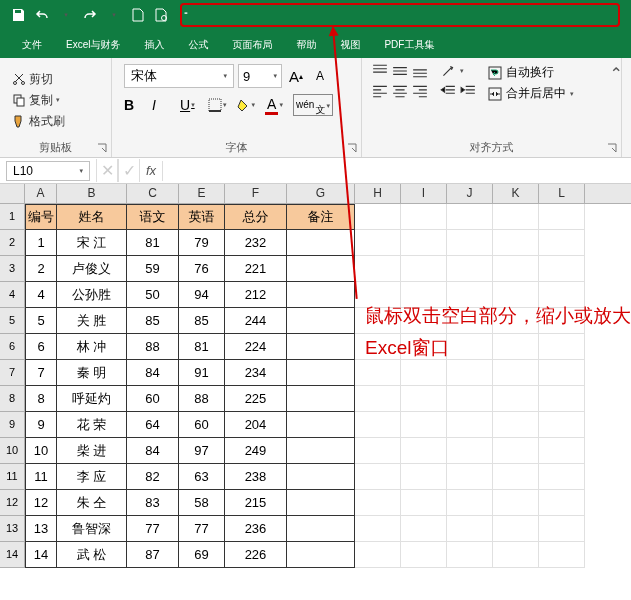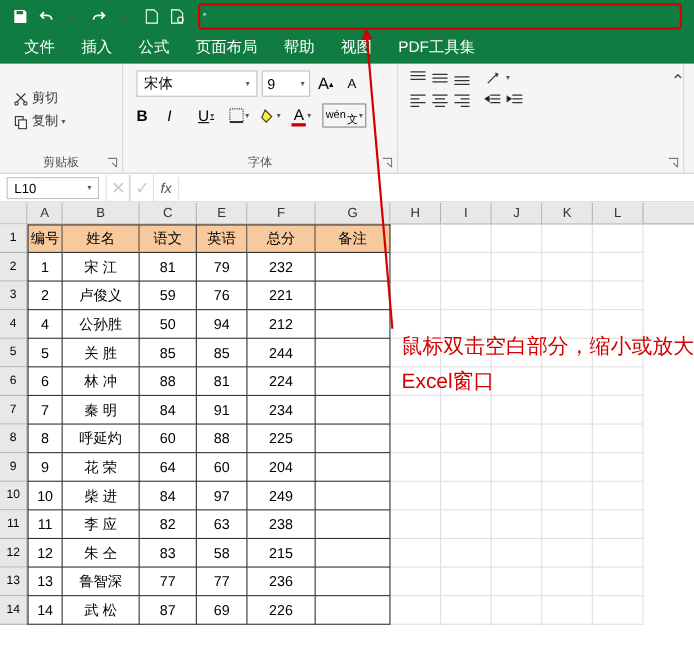--- a/index.html
+++ b/index.html
@@ -3,21 +3,21 @@
 <meta charset="utf-8">
 <style>
 * { box-sizing: border-box; margin: 0; padding: 0; font-family: "Microsoft YaHei", Arial, sans-serif; }
 body { width: 631px; height: 600px; overflow: hidden; background: #fff; position: relative; }
 
 .qat { height: 30px; background: #107c41; display: flex; align-items: center; padding: 0 6px; }
 .qat-icon { width: 20px; height: 20px; display: flex; align-items: center; justify-content: center; color: #fff; margin: 0 2px; cursor: pointer; }
 .highlight-box { position: absolute; top: 3px; left: 180px; width: 440px; height: 24px; border: 2px solid #d40000; border-radius: 4px; z-index: 5; }
 
 .tabs { height: 28px; background: #107c41; display: flex; align-items: flex-end; color: #fff; padding-left: 10px; }
-.tab { padding: 4px 12px 6px; font-size: 14px; cursor: pointer; }
+.tab { padding: 4px 12px 6px; font-size: 10px; cursor: pointer; }
 .tab.active { background: #fff; color: #107c41; }
 
 .ribbon { height: 100px; background: #f5f5f5; border-bottom: 1px solid #d0d0d0; display: flex; position: relative; }
 .ribbon-group { border-right: 1px solid #d8d8d8; padding: 6px 10px 2px; display: flex; flex-direction: column; position: relative; }
 .group-label { position: absolute; bottom: 2px; left: 0; right: 0; text-align: center; font-size: 11px; color: #555; }
 
 .clipboard-group { width: 112px; }
 .clipboard-top { display: flex; gap: 4px; height: 72px; }
 .paste-big { width: 34px; display:flex; flex-direction:column; align-items:center; justify-content:flex-end; padding-bottom:14px; cursor:pointer; color:#999; }
 .clip-actions { display:flex; flex-direction:column; justify-content:center; gap:2px; }
@@ -102,20 +102,21 @@
         <path fill="none" stroke="#fff" d="M1 1h7l3 3v9H1z"></path>
         <circle cx="9" cy="10" r="2.5" fill="none" stroke="#fff"></circle>
       </svg>
     </span>
   <span class="qat-icon" style="color:#fff;font-size:10px;">⁼</span>
 </div>
 <div class="highlight-box"></div>
 
 <div class="tabs" id="tabs">
     <div class="tab">文件</div>
+    <div class="tab">Excel与财务</div>
     <div class="tab">插入</div>
     <div class="tab">公式</div>
     <div class="tab">页面布局</div>
     <div class="tab">帮助</div>
     <div class="tab">视图</div>
     <div class="tab">PDF工具集</div>
   </div>
 
 <div class="ribbon">
   <div class="ribbon-group clipboard-group">
@@ -130,20 +131,26 @@
             <span>剪切</span>
           </div>
         <div class="clip-item">
             <svg viewBox="0 0 14 14">
               <rect x="2" y="2" width="7" height="8" fill="none" stroke="#333"></rect>
               <rect x="5" y="5" width="7" height="8" fill="#fff" stroke="#333"></rect>
             </svg>
             <span>复制</span>
             <span class="drop">▾</span>
           </div>
+        <div class="clip-item">
+            <svg viewBox="0 0 14 14">
+              <path fill="#e8a33d" stroke="#333" d="M3 2h6v5l-2 6H5l-2-6z"></path>
+            </svg>
+            <span>格式刷</span>
+          </div>
       </div>
     </div>
     <div class="group-label">剪贴板</div>
     <svg class="group-arrow" viewBox="0 0 10 10">
         <path fill="none" stroke="#777" d="M1 1h8v8M5 5l4 4"></path>
       </svg>
   </div>
 
   <div class="ribbon-group font-group">
     <div class="font-row1">
@@ -216,21 +223,39 @@
               <path stroke="#333" d="M1 2h12M6 5h7M1 8h12M6 11h7"></path>
             </svg>
           <svg class="align-btn" viewBox="0 0 14 12" style="margin-left:8px;">
               <path stroke="#333" d="M5 2h8M5 5h8M5 8h8M1 5l3-2v4z"></path>
             </svg>
           <svg class="align-btn" viewBox="0 0 14 12">
               <path stroke="#333" d="M5 2h8M5 5h8M5 8h8M4 5L1 3v4z"></path>
             </svg>
         </div>
       </div>
-    </div>
+      <div class="align-right">
+        <div class="align-opt">
+            <svg width="14" height="14" viewBox="0 0 14 14">
+              <rect x="1" y="1" width="12" height="12" fill="none" stroke="#333"></rect>
+              <path stroke="#2a7" d="M3 4h5a2 2 0 010 4H5m0 0l2-2m-2 2l2 2"></path>
+            </svg>
+            <span>自动换行</span>
+          </div>
+        <div class="align-opt">
+            <svg width="14" height="14" viewBox="0 0 14 14">
+              <rect x="1" y="1" width="12" height="12" fill="none" stroke="#333"></rect>
+              <path stroke="#333" d="M2 7h4m2 0h4M6 5l-2 2 2 2M8 5l2 2-2 2"></path>
+            </svg>
+            <span>合并后居中</span>
+            <span class="drop">▾</span>
+          </div>
+      </div>
+    </div>
+    <div class="group-label">对齐方式</div>
     <svg class="group-arrow" viewBox="0 0 10 10">
         <path fill="none" stroke="#777" d="M1 1h8v8M5 5l4 4"></path>
       </svg>
   </div>
   <span class="ribbon-chevron">⌃</span>
 </div>
 
 <div class="namebox-row">
   <div class="name-box">
       <span>L10</span>

